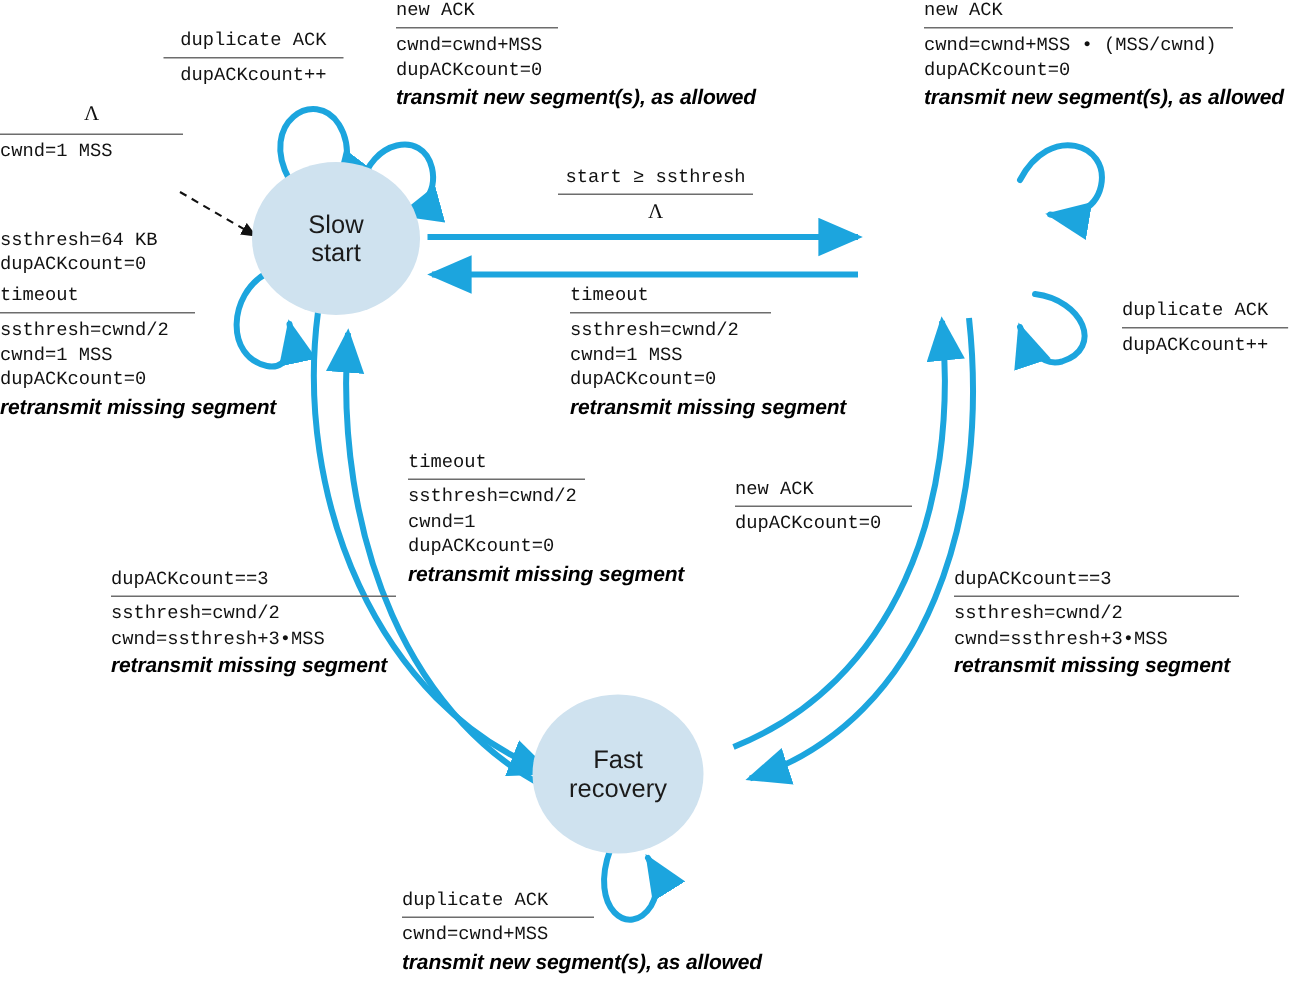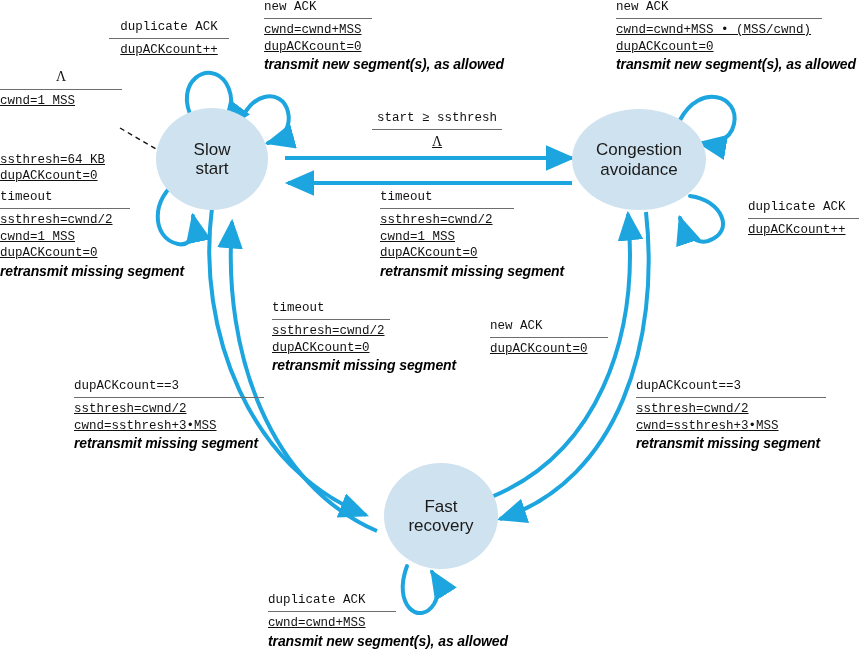--- a/index.html
+++ b/index.html
@@ -52,21 +52,20 @@
     padding-bottom: 2px;
   }
   .ann .rule {
     display: block;
     height: 1px;
     background: #6d6d6d;
     margin-bottom: 3px;
   }
   .ann .body {
     display: block;
-    text-decoration: underline;
   }
   .ann .act {
     display: block;
     color: #000000;
     font-style: italic;
     font-family: "Liberation Sans", sans-serif;
     font-size: 14px;
     font-weight: bold;
     letter-spacing: -0.1px;
   }
@@ -142,35 +141,29 @@
 
     <g>
       <path d="M489,498 C596,455 640,340 628,214" stroke="#1ca5de" stroke-width="4" fill="none" marker-end="url(#arrowBlue)"></path>
     </g>
 
     <g>
       <path d="M407,566 C392,606 420,626 434,604 C441,592 437,580 432,572" stroke="#1ca5de" stroke-width="4" fill="none" stroke-linecap="round" marker-end="url(#arrowBlue)"></path>
     </g>
   </svg>
 
-  <div class="state-node" style="left:156px; top:108px; width:112px; height:102px;">
+  <div class="state-node" style="left:168px; top:108px; width:112px; height:102px;">
     <span>
       <span class="state-label">Slow</span>
       <span class="state-label">start</span>
     </span>
   </div>
 
-  <div class="state-node" style="left:572px; top:109px; width:134px; height:101px;">
-    <span>
-      <span class="state-label">Congestion</span>
-      <span class="state-label">avoidance</span>
-    </span>
-  </div>
-
-  <div class="state-node" style="left:384px; top:463px; width:114px; height:106px;">
+
+  <div class="state-node" style="left:355px; top:463px; width:114px; height:106px;">
     <span>
       <span class="state-label">Fast</span>
       <span class="state-label">recovery</span>
     </span>
   </div>
 
   <div class="ann center-head" style="left:109px; top:19px; width:120px;">
     <span class="head">duplicate ACK</span>
     <span class="rule"></span>
     <span class="body">dupACKcount++</span>
@@ -227,20 +220,21 @@
   <div class="ann" style="left:748px; top:199px; width:115px;">
     <span class="head">duplicate ACK</span>
     <span class="rule" style="width:111px;"></span>
     <span class="body">dupACKcount++</span>
   </div>
 
   <div class="ann" style="left:272px; top:300px; width:190px;">
     <span class="head">timeout</span>
     <span class="rule" style="width:118px;"></span>
     <span class="body">ssthresh=cwnd/2</span>
+    <span class="body">cwnd=1</span>
     <span class="body">dupACKcount=0</span>
     <span class="act">retransmit missing segment</span>
   </div>
 
   <div class="ann" style="left:490px; top:318px; width:150px;">
     <span class="head">new ACK</span>
     <span class="rule" style="width:118px;"></span>
     <span class="body">dupACKcount=0</span>
   </div>
 

